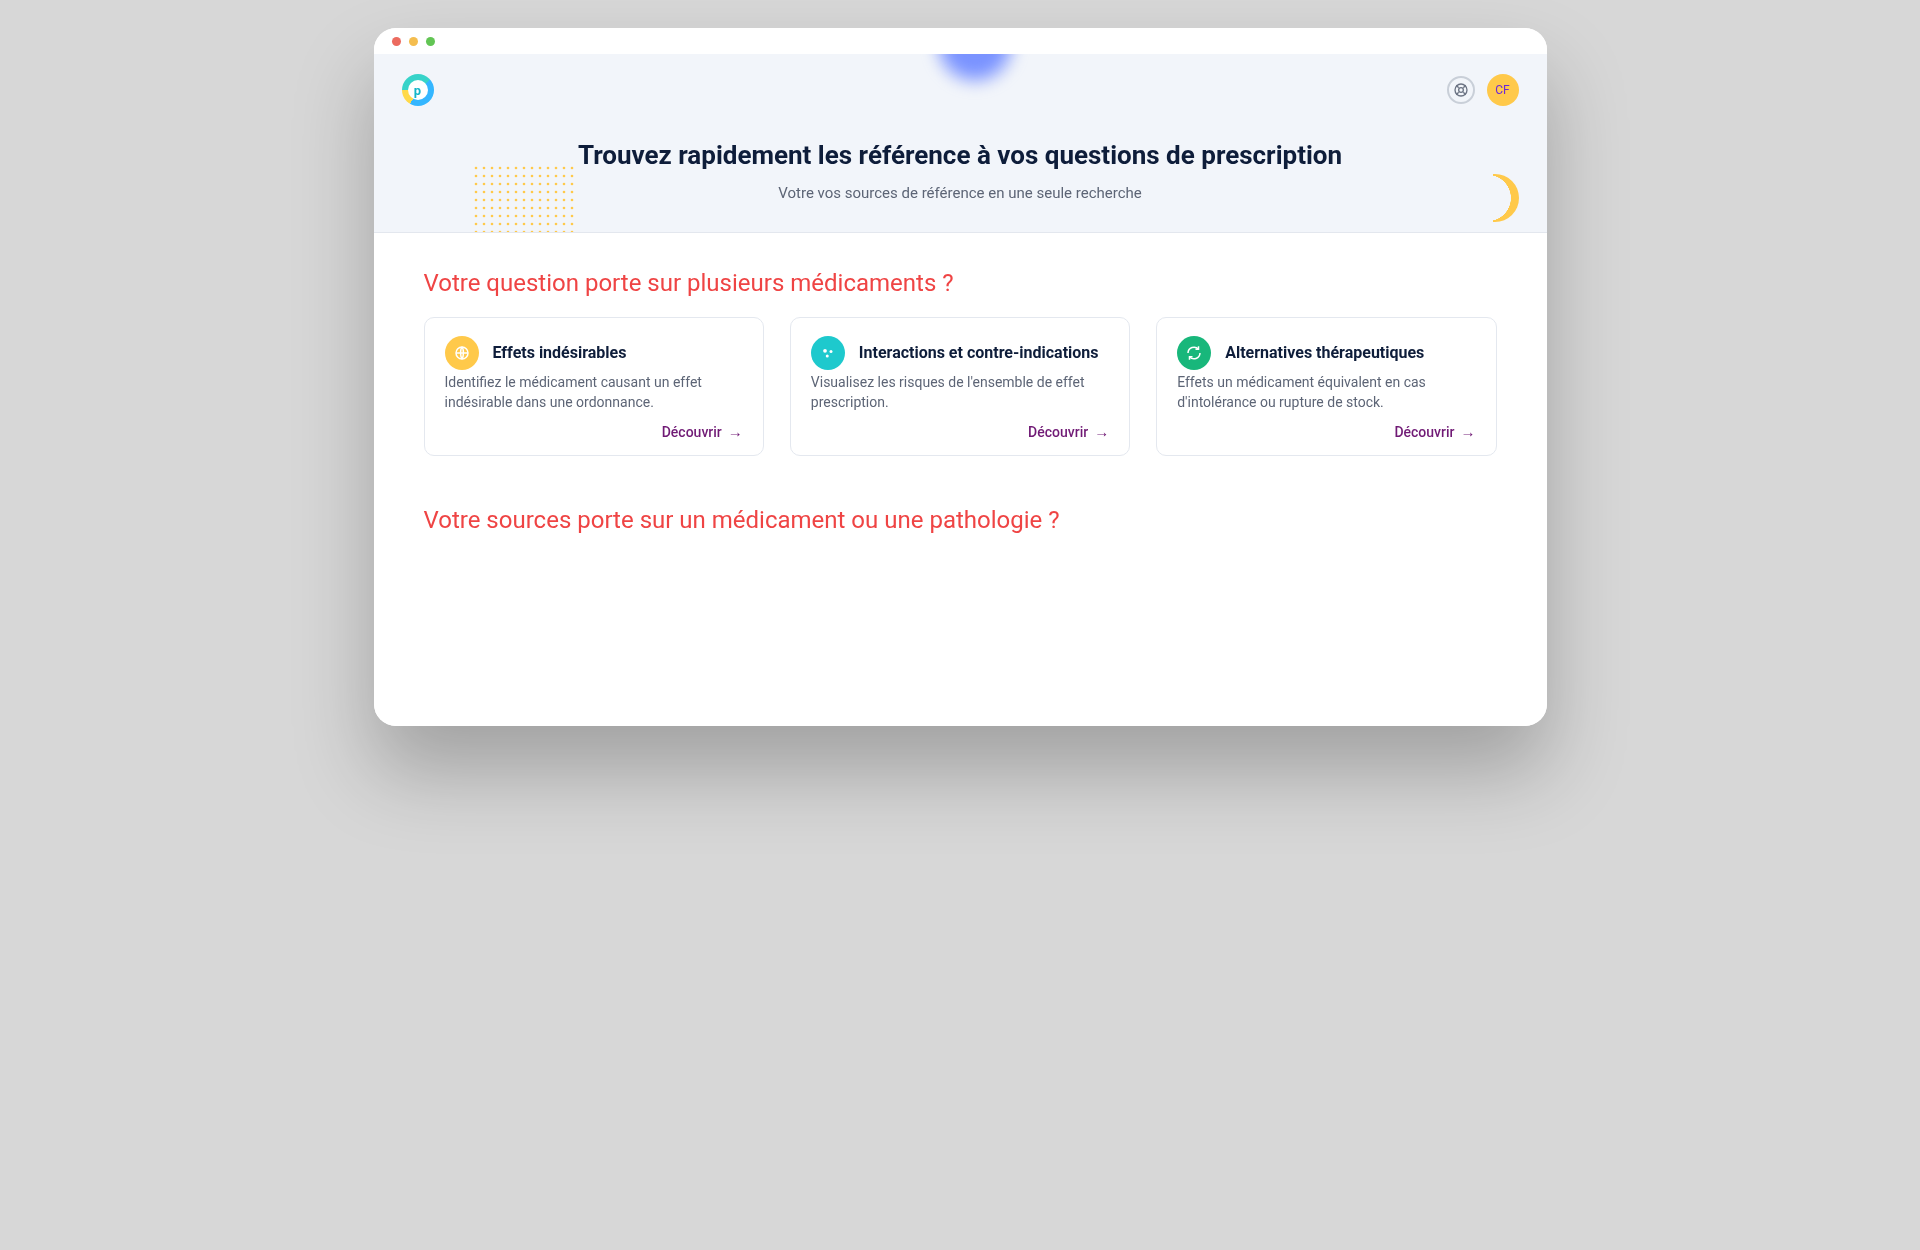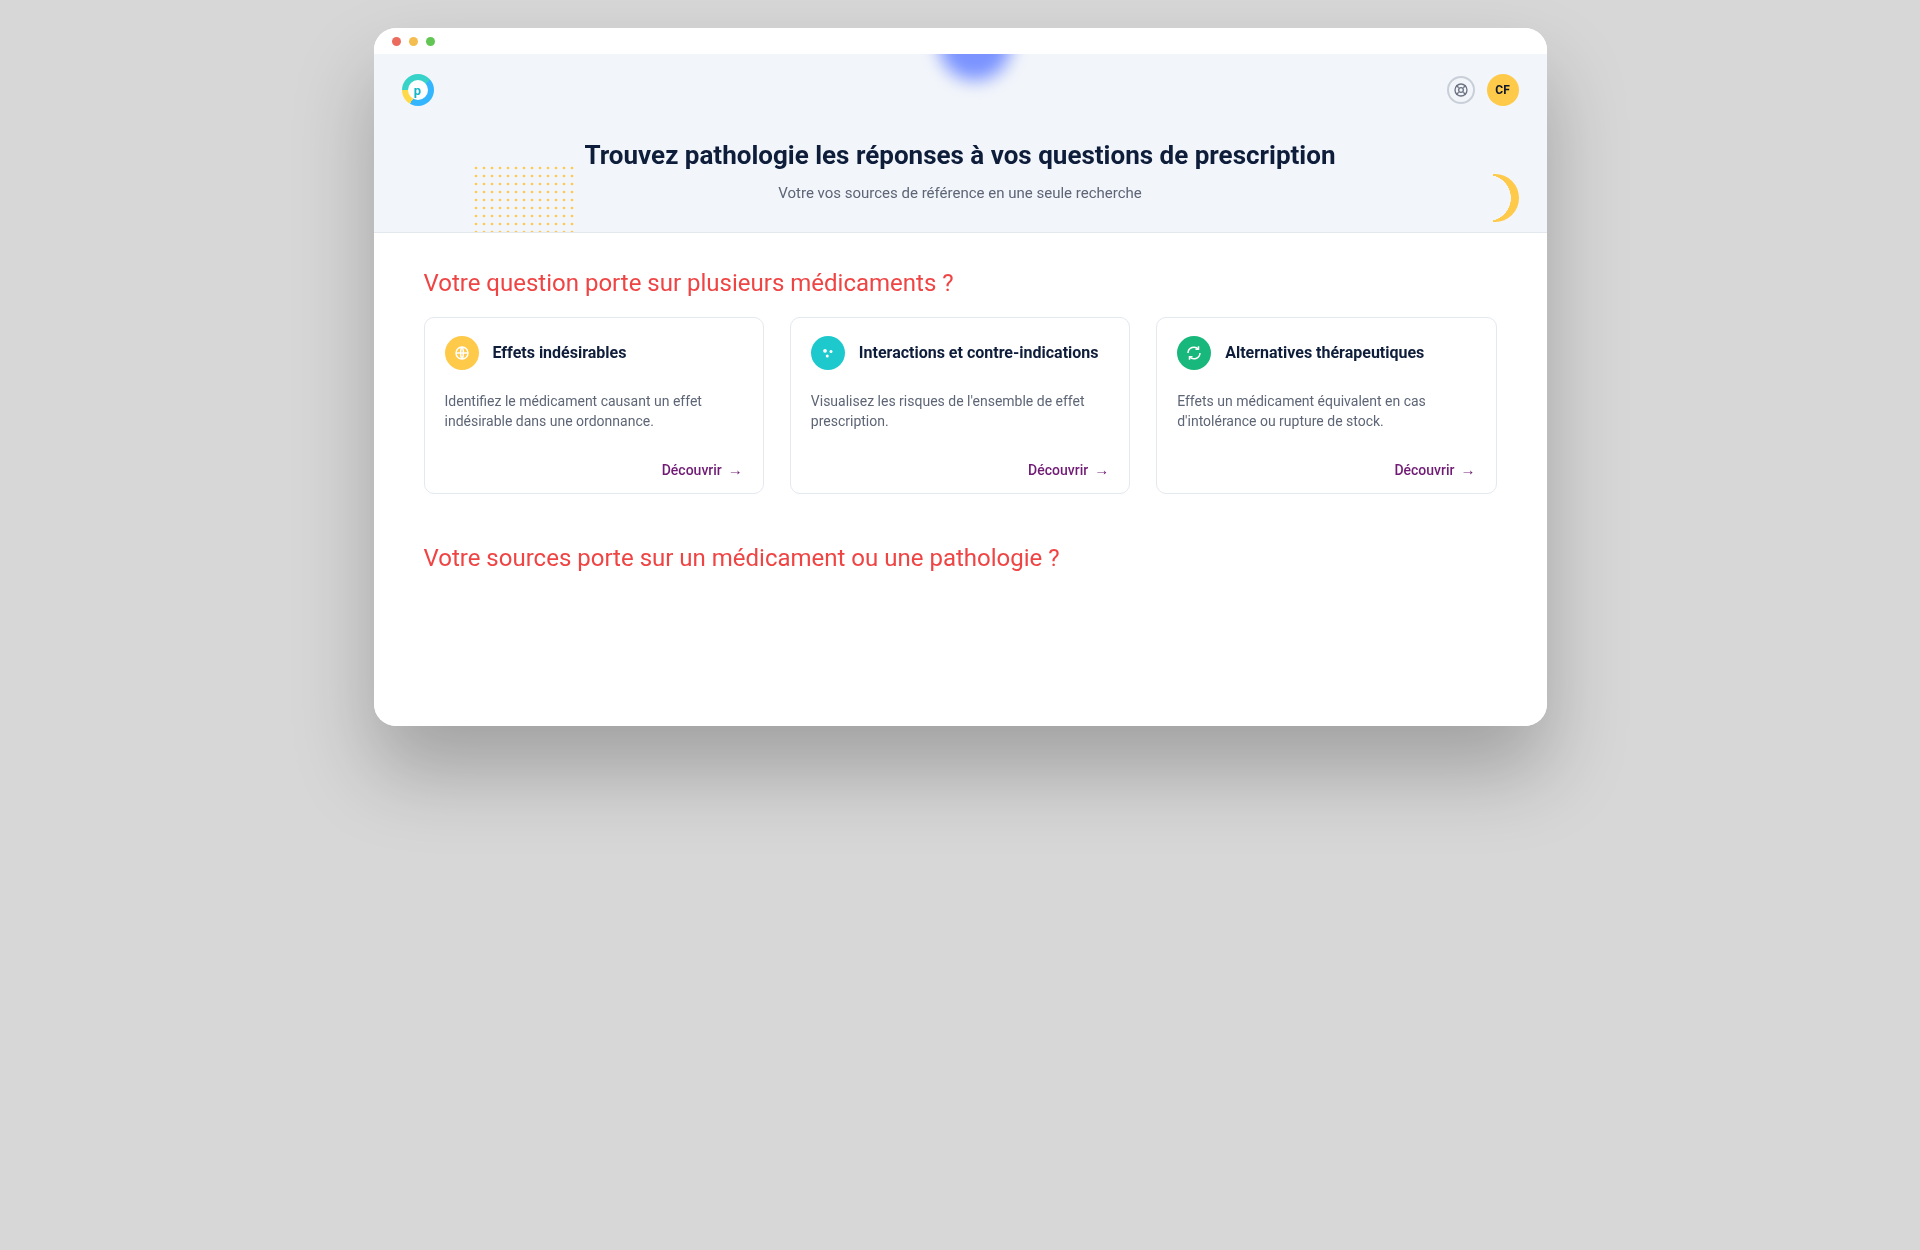--- a/index.html
+++ b/index.html
@@ -77,21 +77,21 @@
     width: 28px; height: 28px; border-radius: 50%;
     border: 2px solid #c9cfd8;
     display: flex; align-items: center; justify-content: center;
     color: #6b7383;
     cursor: pointer;
     background:#f2f5fa;
   }
   .avatar {
     width: 32px; height: 32px; border-radius: 50%;
     background: #ffc94a;
-    color: #0f172a; font-weight: 700; font-size: 12px;
+    color: #6d28d9; font-weight: 400; font-size: 12px;
     display: flex; align-items: center; justify-content: center;
     cursor: pointer;
   }
   .hero-title {
     text-align: center;
     color: #0e1d3a;
     font-size: 26px;
     font-weight: 700;
     margin-top: 34px;
     padding: 0 30px;
@@ -146,21 +146,21 @@
     margin-bottom: 50px;
   }
   .card-row.two { grid-template-columns: repeat(3, 1fr); }
   .card {
     border: 1px solid #e4e8ef;
     border-radius: 10px;
     padding: 18px 20px 14px 20px;
     background: #fff;
     display: flex;
     flex-direction: column;
-    gap: 21px;
+    gap: 2px;
   }
   .card-head { display: flex; align-items: center; gap: 14px; }
   .card-icon {
     width: 34px; height: 34px; border-radius: 50%;
     display: flex; align-items: center; justify-content: center;
     color: #fff;
     flex-shrink: 0;
   }
   .ic-yellow { background:#ffc94a; }
   .ic-teal   { background:#1ec9cd; }
@@ -209,21 +209,21 @@
             <svg width="16" height="16" viewBox="0 0 24 24">
               <circle cx="12" cy="12" r="9" fill="none" stroke="currentColor" stroke-width="2"></circle>
               <circle cx="12" cy="12" r="3.5" fill="none" stroke="currentColor" stroke-width="2"></circle>
               <path d="M5 5l3.5 3.5M19 5l-3.5 3.5M5 19l3.5-3.5M19 19l-3.5-3.5" stroke="currentColor" stroke-width="2"></path>
             </svg>
           </div>
           <div class="avatar">CF</div>
         </div>
       </div>
 
-      <h1 class="hero-title">Trouvez pathologie les réponses à vos questions de prescription</h1>
+      <h1 class="hero-title">Trouvez rapidement les référence à vos questions de prescription</h1>
       <p class="hero-sub">Votre vos sources de référence en une seule recherche</p>
 
       <svg class="decor-dots" viewBox="0 0 100 100">
         <g fill="#ffc94a">
             <circle cx="2" cy="2" r="1.3"></circle>
             <circle cx="10" cy="2" r="1.3"></circle>
             <circle cx="18" cy="2" r="1.3"></circle>
             <circle cx="26" cy="2" r="1.3"></circle>
             <circle cx="34" cy="2" r="1.3"></circle>
             <circle cx="42" cy="2" r="1.3"></circle>

